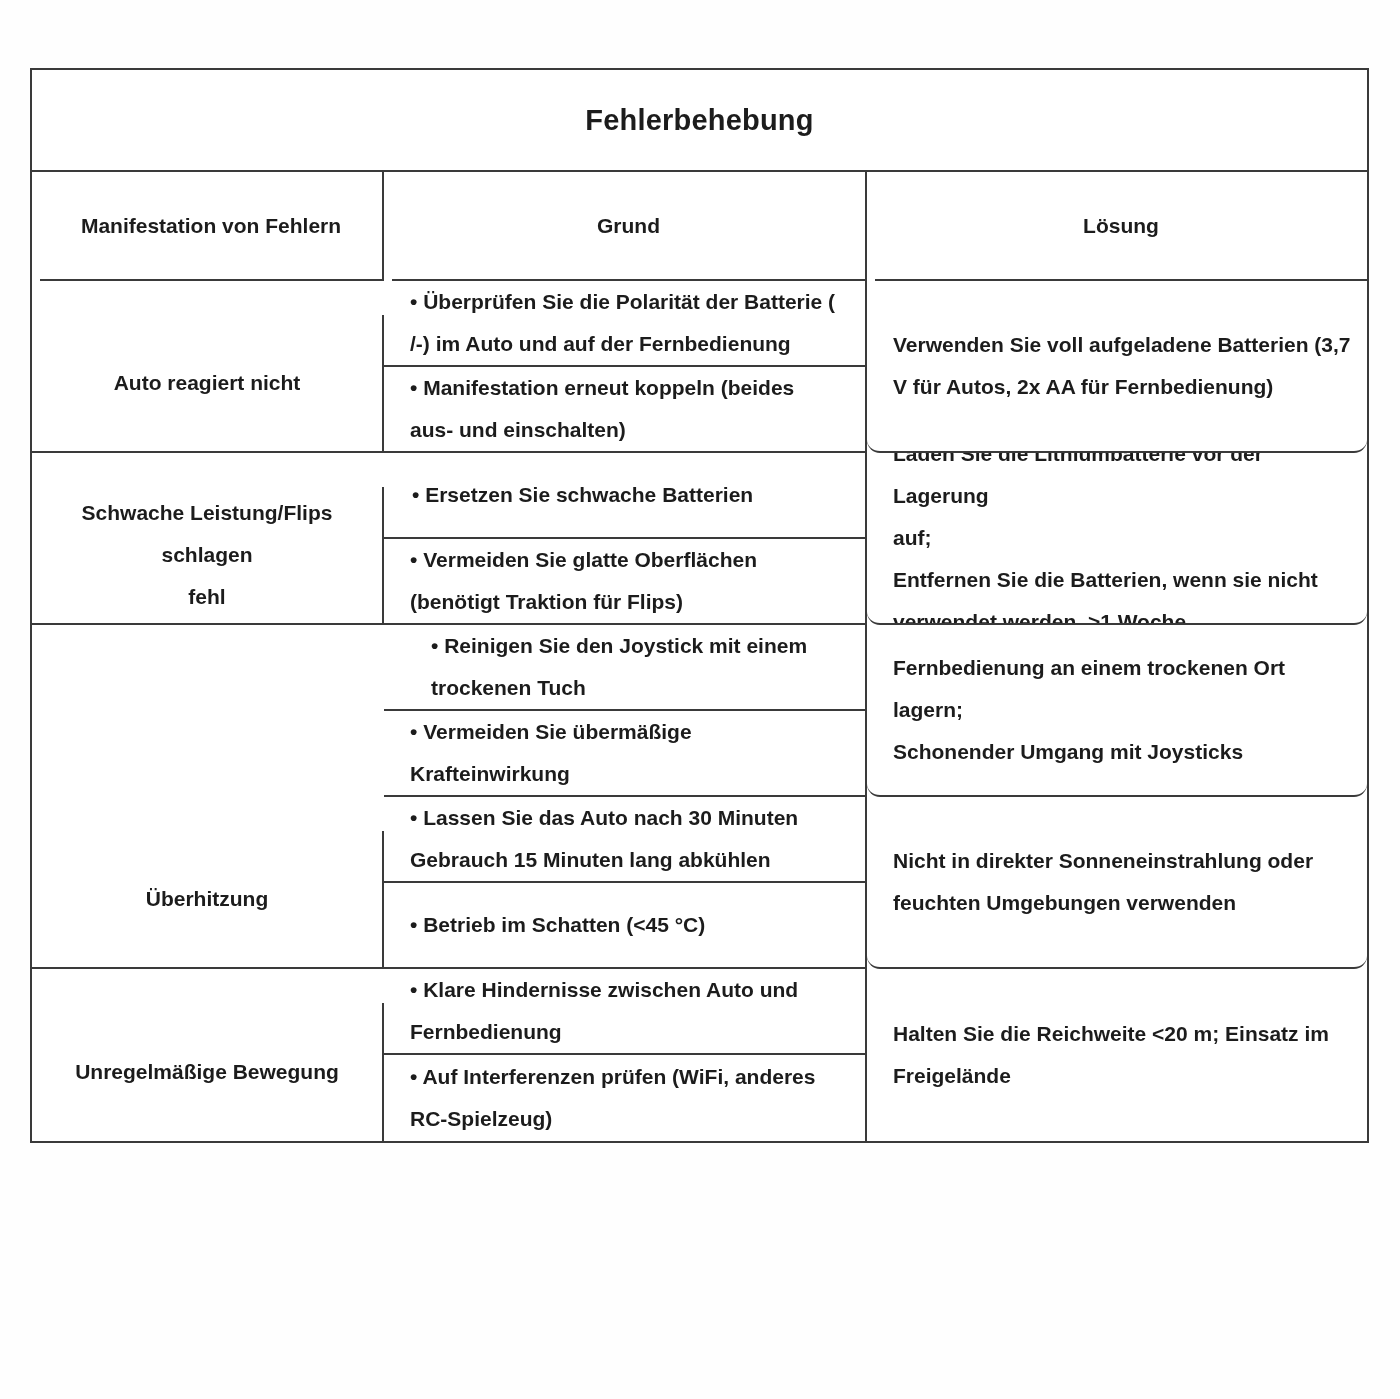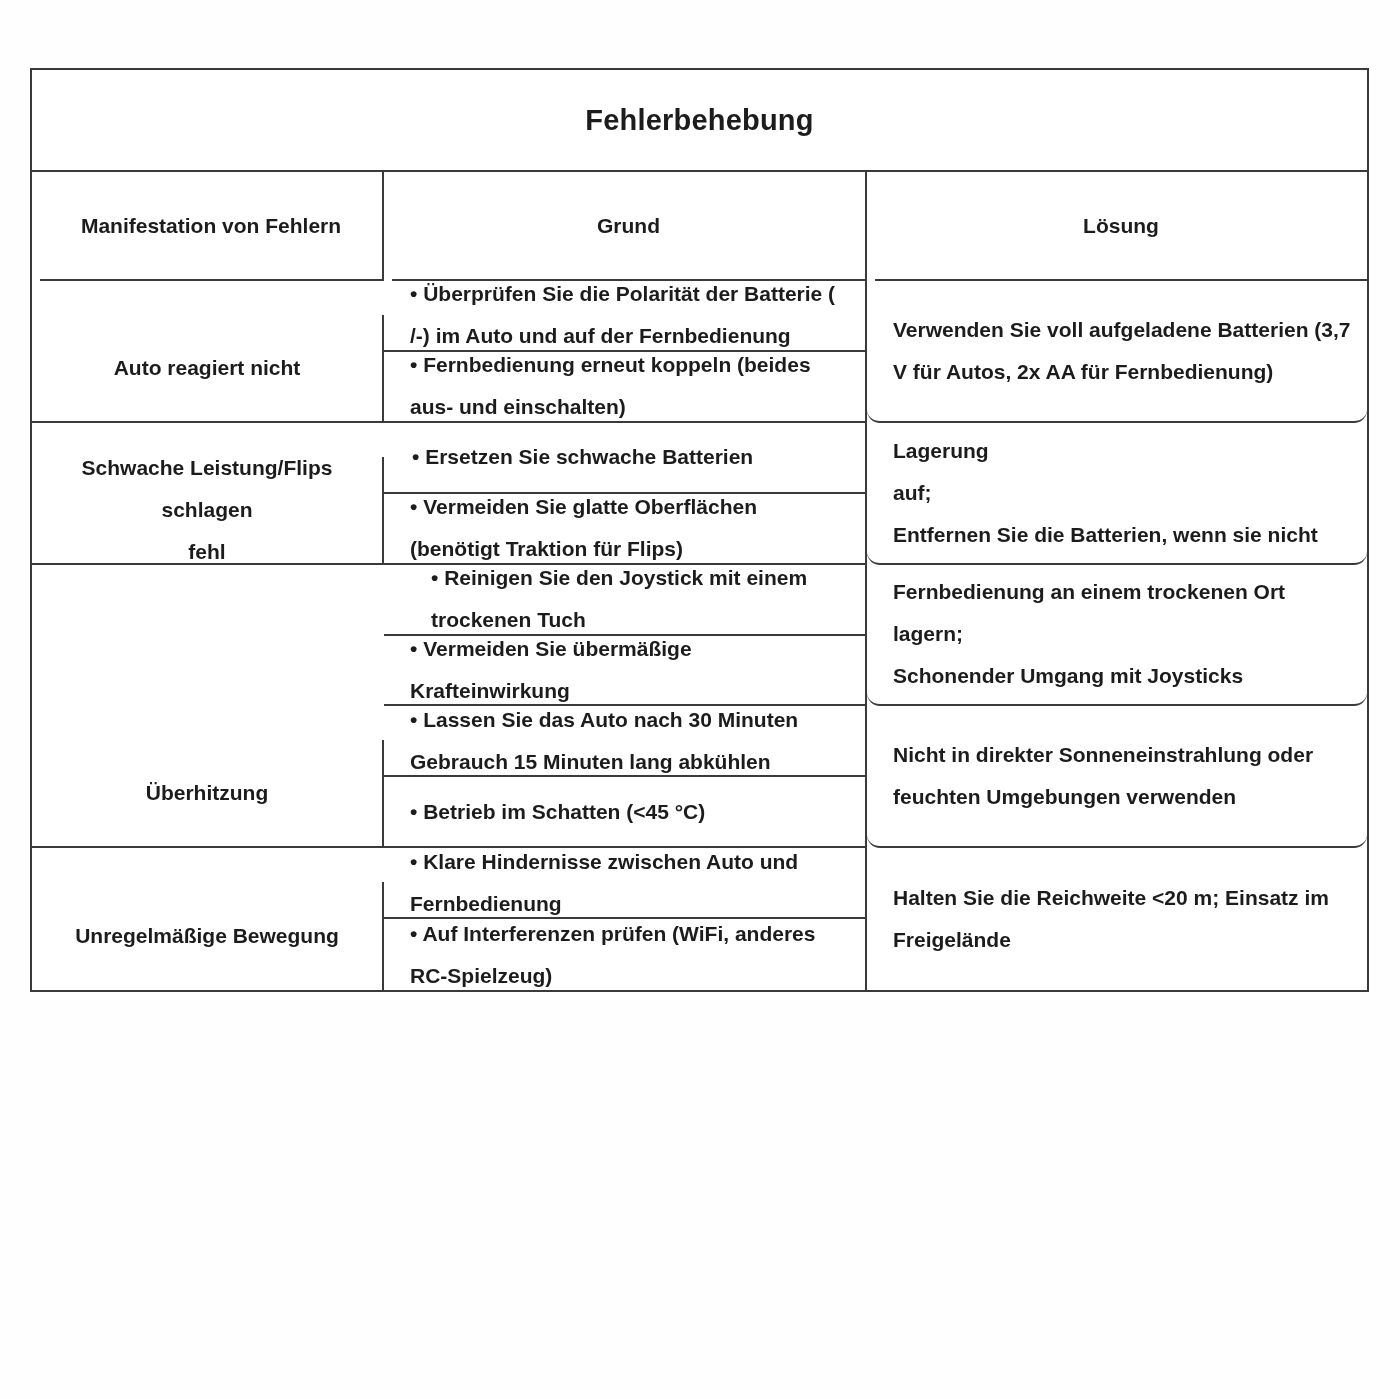--- a/index.html
+++ b/index.html
@@ -15,21 +15,21 @@
     position: relative;
     width: 1400px;
     height: 1399px;
     background: #fefefe;
   }
   .ttable {
     position: absolute;
     left: 30px;
     top: 68px;
     width: 1339px;
-    height: 924px;
+    height: 1075px;
     box-sizing: border-box;
     border: 2px solid #3a3a3a;
     display: grid;
     grid-template-columns: 352px 483px 1fr;
     grid-template-rows: 102px 109px repeat(10, 1fr);
     background: #ffffff;
   }
   .cell {
     box-sizing: border-box;
     display: flex;
@@ -94,21 +94,21 @@
 
     <div class="cell title-cell no-r">Fehlerbehebung</div>
 
     <div class="cell head" style="grid-column:1">Manifestation von Fehlern</div>
     <div class="cell head" style="grid-column:2">Grund</div>
     <div class="cell head no-r" style="grid-column:3">Lösung</div>
 
     <div class="cell prob gr-1a">Auto reagiert nicht</div>
     <div class="cell cause gr-1b">• Überprüfen Sie die Polarität der Batterie (
 /-) im Auto und auf der Fernbedienung</div>
-    <div class="cell cause gr-1c">• Fernbedienung erneut koppeln (beides
+    <div class="cell cause gr-1c">• Manifestation erneut koppeln (beides
 aus- und einschalten)</div>
     <div class="cell sol no-r gr-1a">Verwenden Sie voll aufgeladene Batterien (3,7
 V für Autos, 2x AA für Fernbedienung)</div>
 
     <div class="cell prob gr-2a">Schwache Leistung/Flips schlagen
 fehl</div>
     <div class="cell cause gr-2b">• Ersetzen Sie schwache Batterien</div>
     <div class="cell cause gr-2c">• Vermeiden Sie glatte Oberflächen
 (benötigt Traktion für Flips)</div>
     <div class="cell sol no-r gr-2a">Laden Sie die Lithiumbatterie vor der Lagerung

